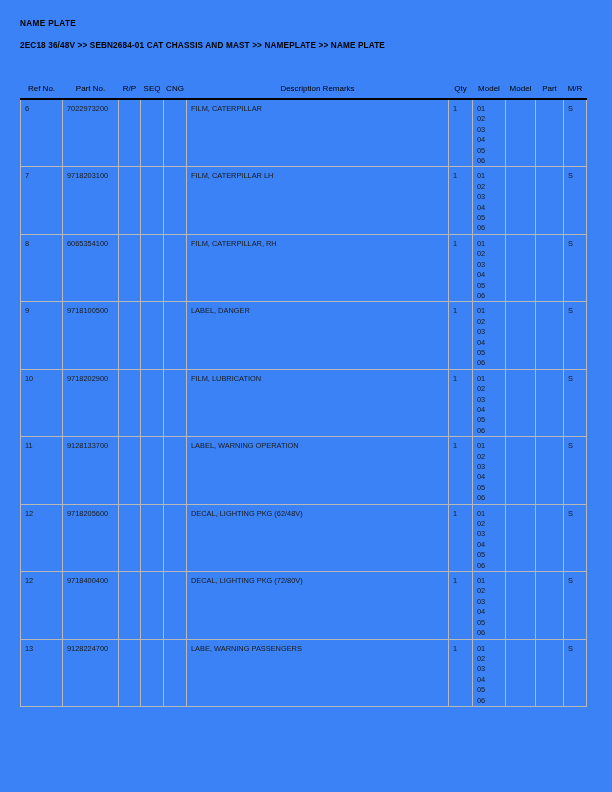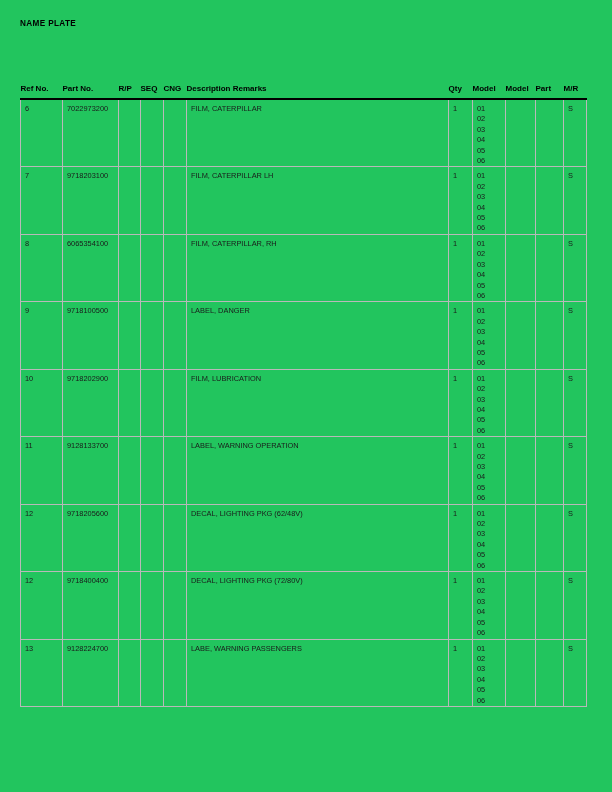--- a/index.html
+++ b/index.html
@@ -13,21 +13,21 @@
     height: 792px;
     font-family: "Liberation Sans", sans-serif;
     color: #000000;
     position: relative;
     overflow: hidden;
   }
   .page {
     position: relative;
     width: 612px;
     height: 792px;
-    background: #22c55e;
+    background: #3b82f6;
   }
 
   
   .doc-title {
     position: absolute;
     left: 20px;
     top: 19px;
     font-size: 8.2px;
     font-weight: bold;
     letter-spacing: 0.35px;
@@ -50,22 +50,22 @@
     width: 566px;
   }
   table.parts {
     border-collapse: collapse;
     width: 566px;
     table-layout: fixed;
     font-size: 7.4px;
   }
   table.parts thead th {
     font-size: 8px;
-    font-weight: bold;
-    text-align: left;
+    font-weight: normal;
+    text-align: center;
     padding: 0 0 5px 0;
     border: none;
     vertical-align: bottom;
     white-space: nowrap;
   }
   thead tr.head-row {
     border-bottom: 2px solid #000;
   }
   table.parts tbody td {
     border-left: 1px solid #b9b9b9;
@@ -103,20 +103,21 @@
   }
   .model-stack span { display: block; }
 </style>
 </head>
 <body>
 
 <div class="page">
 
   <div class="doc-title">NAME PLATE</div>
 
+  <div class="breadcrumb">2EC18 36/48V &gt;&gt; SEBN2684-01 CAT CHASSIS AND MAST &gt;&gt; NAMEPLATE &gt;&gt; NAME PLATE</div>
 
   <div class="table-wrap">
     <table class="parts">
       <colgroup>
         <col style="width:42px">
         <col style="width:56px">
         <col style="width:22px">
         <col style="width:23px">
         <col style="width:23px">
         <col style="width:262px">

